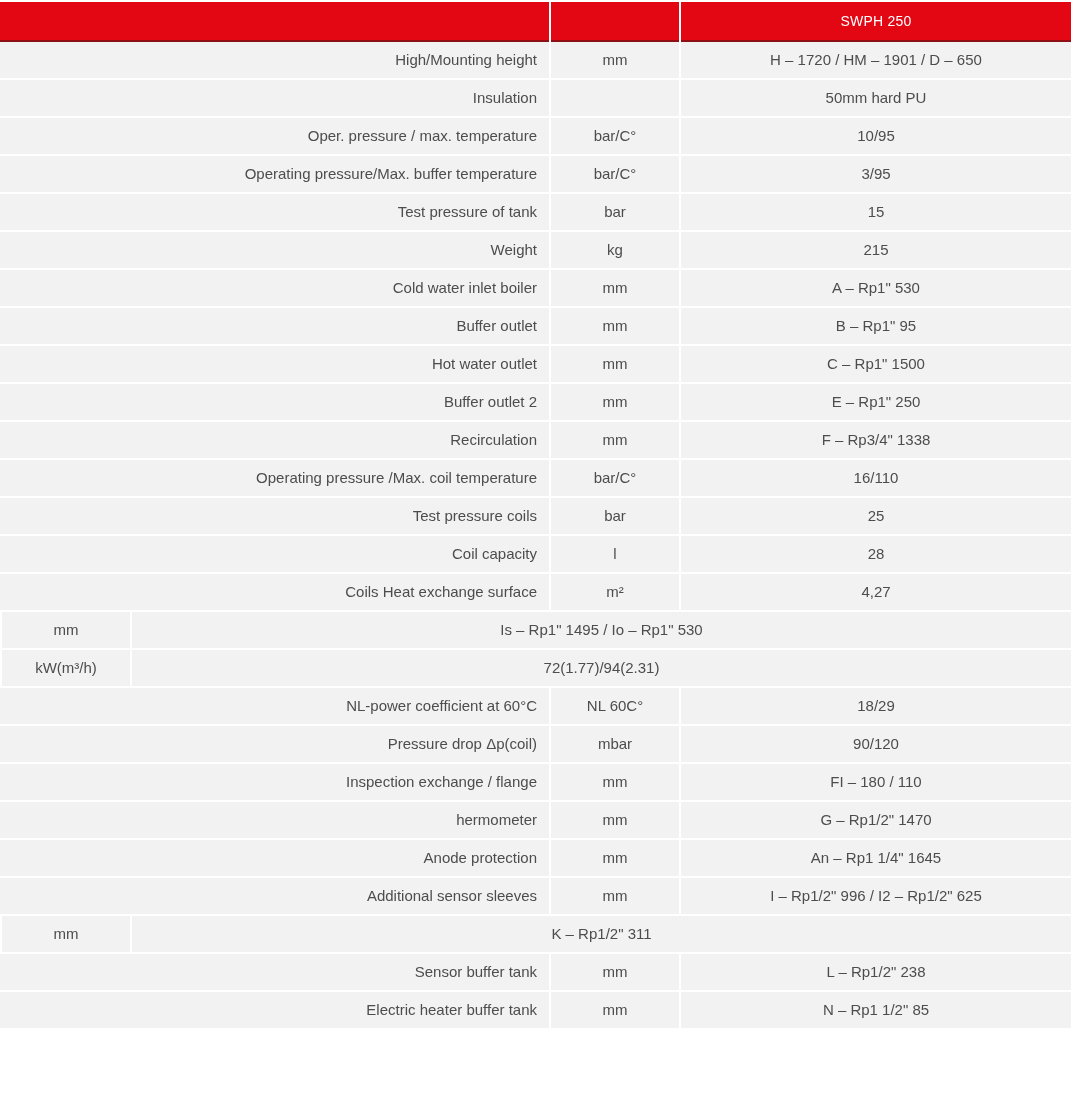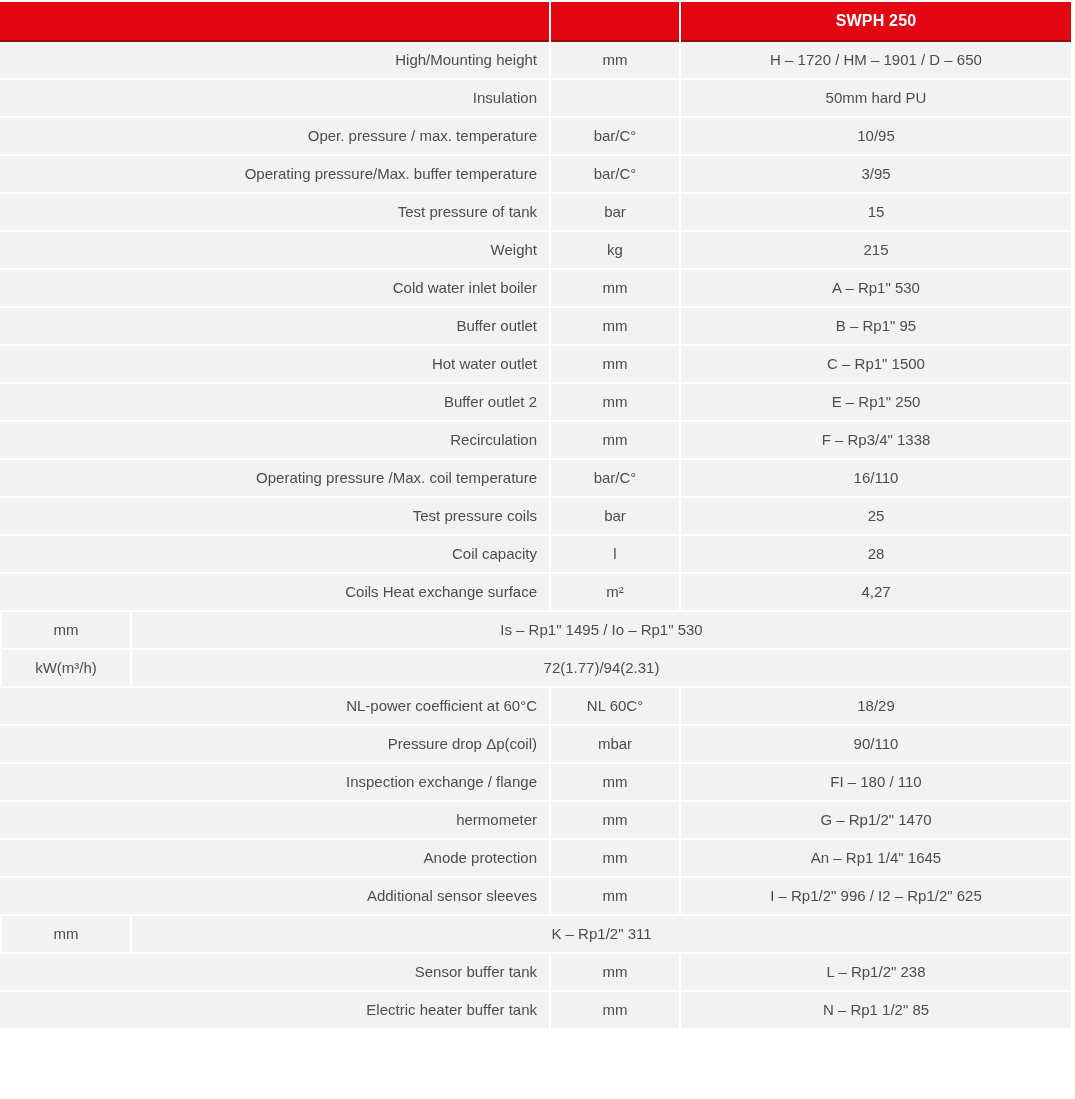--- a/index.html
+++ b/index.html
@@ -27,22 +27,22 @@
   .c3 { flex: 1; margin-left: 2px; }
   .row.header { margin-bottom: 0; }
   .hcell {
     height: 38px;
     background: var(--header-bg, #e30613);
     border-bottom: 2px solid var(--header-border, #8e1015);
     display: flex;
     align-items: center;
     justify-content: center;
     color: var(--header-text, #ffffff);
-    font-size: 16px;
-    font-weight: bold;
+    font-size: 14px;
+    font-weight: normal;
     letter-spacing: 0.2px;
   }
   .cell {
     min-height: 36px;
     background: var(--row-bg, #f2f2f2);
     display: flex;
     align-items: center;
     font-size: 15px;
     color: var(--text, #4d4d4d);
     line-height: 1.25;
@@ -173,21 +173,21 @@
 
   <div class="row">
     <div class="c1 cell label">NL-power coefficient at 60°C</div>
     <div class="c2 cell unit">NL 60C°</div>
     <div class="c3 cell value">18/29</div>
   </div>
 
   <div class="row">
     <div class="c1 cell label">Pressure drop Δp(coil)</div>
     <div class="c2 cell unit">mbar</div>
-    <div class="c3 cell value">90/110</div>
+    <div class="c3 cell value">90/120</div>
   </div>
 
   <div class="row">
     <div class="c1 cell label">Inspection exchange / flange</div>
     <div class="c2 cell unit">mm</div>
     <div class="c3 cell value">FI – 180 / 110</div>
   </div>
 
   <div class="row">
     <div class="c1 cell label">hermometer</div>

